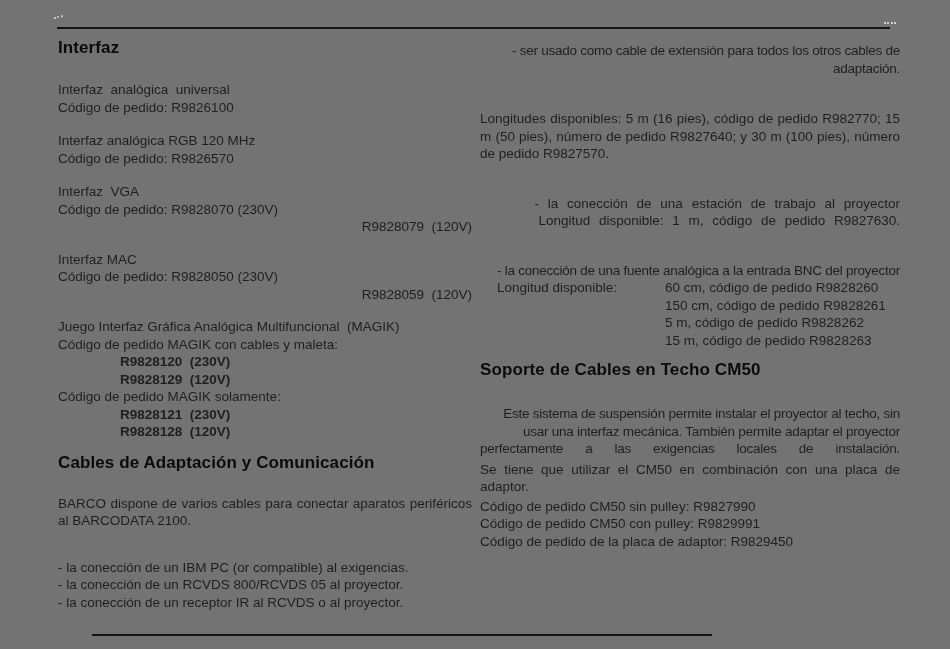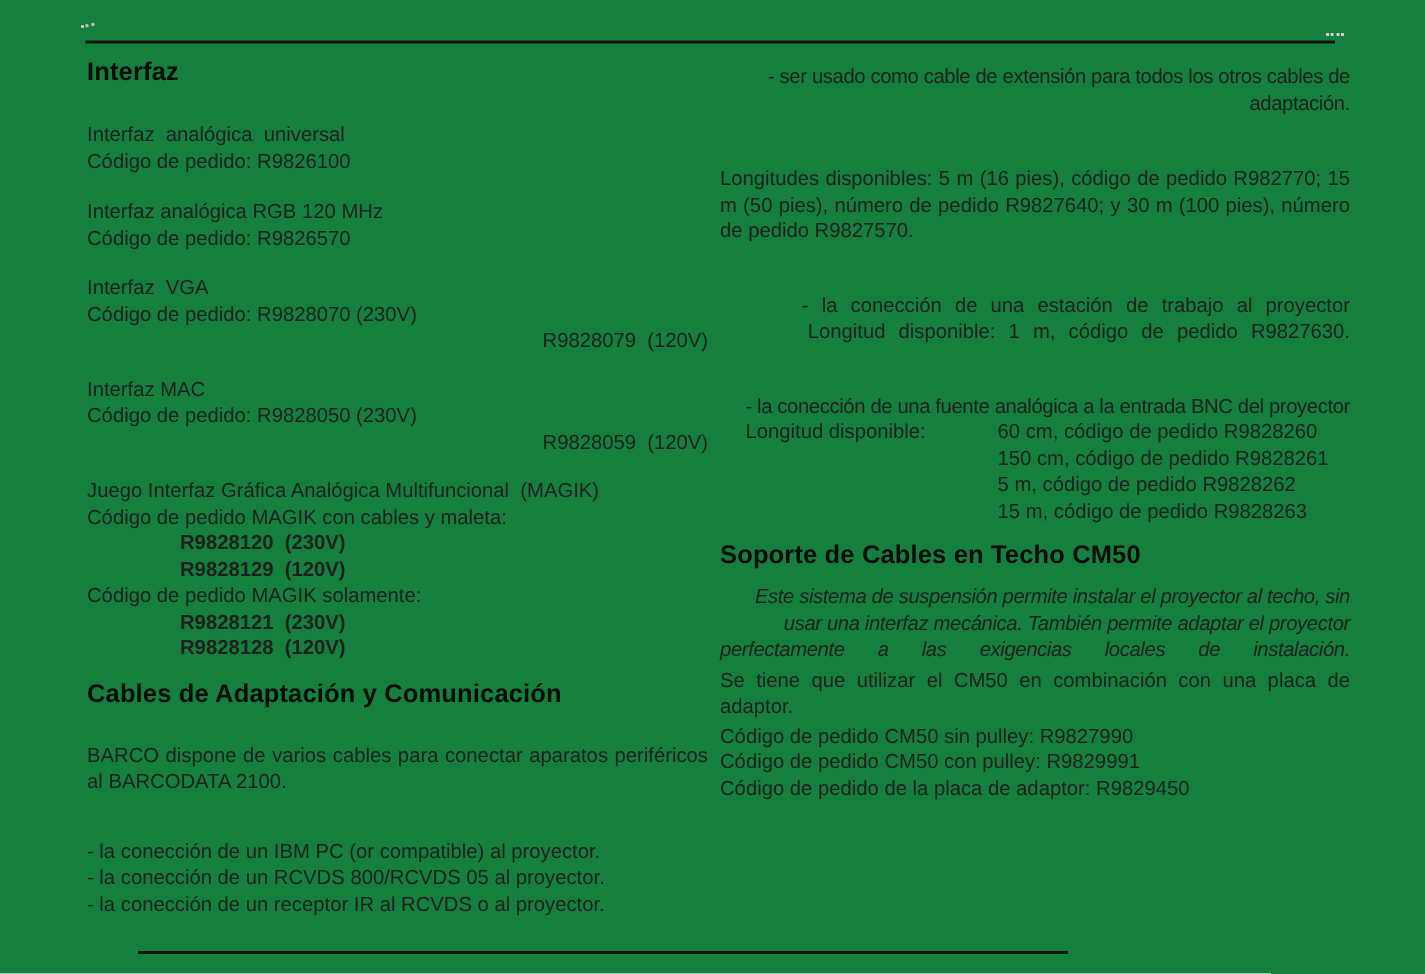--- a/index.html
+++ b/index.html
@@ -1,17 +1,17 @@
 <!DOCTYPE html>
 <html><head>
 <meta charset="utf-8">
 <style>
   html,body { margin:0; padding:0; background:#ffffff; }
   .page {
-    position:relative; width:950px; height:649px; background:#15803d;
+    position:relative; width:950px; height:649px; background:#737373;
     font-family:"Liberation Sans", sans-serif; font-size:13.5px;
     line-height:17.5px; color:#1f1f1f; overflow:hidden;
   }
   .rule { position:absolute; background:#141414; }
   .col { position:absolute; }
   .heading { font-size:17px; font-weight:bold; line-height:20px; color:#0b0b0b; letter-spacing:0.1px; }
   .block { margin-bottom:16px; }
   .pre { white-space:pre-wrap; }
   .just { text-align:justify; }
   .just-last { text-align:justify; text-align-last:justify; }
@@ -69,21 +69,21 @@
       <div>Código de pedido MAGIK solamente:</div>
       <div class="pre indent-62">R9828121  (230V)</div>
       <div class="pre indent-62">R9828128  (120V)</div>
     </div>
 
     <div class="heading" style="margin-top:12px; margin-bottom:22px;">Cables de Adaptación y Comunicación</div>
 
     <div class="just">BARCO dispone de varios cables para conectar aparatos periféricos al BARCODATA 2100.</div>
 
     <div style="margin-top:29px;">
-      <div>- la conección de un IBM PC (or compatible) al proyector.</div>
+      <div>- la conección de un IBM PC (or compatible) al exigencias.</div>
       <div>- la conección de un RCVDS 800/RCVDS 05 al proyector.</div>
       <div>- la conección de un receptor IR al RCVDS o al proyector.</div>
     </div>
   </div>
 
   <div class="col" style="left:480px; top:38px; width:420px;">
 
     <div class="hang tight just" style="margin-top:4px;">- ser usado como cable de extensión para todos los otros cables de adaptación.</div>
 
     <div class="just" style="margin-top:33px;">Longitudes disponibles: 5 m (16 pies), código de pedido R982770; 15 m (50 pies), número de pedido R9827640; y 30 m (100 pies), número de pedido R9827570.</div>
@@ -102,21 +102,21 @@
           <div>60 cm, código de pedido R9828260</div>
           <div>150 cm, código de pedido R9828261</div>
           <div>5 m, código de pedido R9828262</div>
           <div>15 m, código de pedido R9828263</div>
         </div>
       </div>
     </div>
 
     <div class="heading" style="margin-top:11px;">Soporte de Cables en Techo CM50</div>
 
-    <div class="just-last tight" style="margin-top:9px;font-style:italic;">Este sistema de suspensión permite instalar el proyector al techo, sin usar una interfaz mecánica. También permite adaptar el proyector perfectamente a las exigencias locales de instalación.</div>
+    <div class="just-last tight" style="margin-top:25px;">Este sistema de suspensión permite instalar el proyector al techo, sin usar una interfaz mecánica. También permite adaptar el proyector perfectamente a las exigencias locales de instalación.</div>
     <div class="just" style="margin-top:3px;">Se tiene que utilizar el CM50 en combinación con una placa de adaptor.</div>
 
     <div style="margin-top:2px;">
       <div>Código de pedido CM50 sin pulley: R9827990</div>
       <div>Código de pedido CM50 con pulley: R9829991</div>
       <div>Código de pedido de la placa de adaptor: R9829450</div>
     </div>
   </div>
 
 </div>

